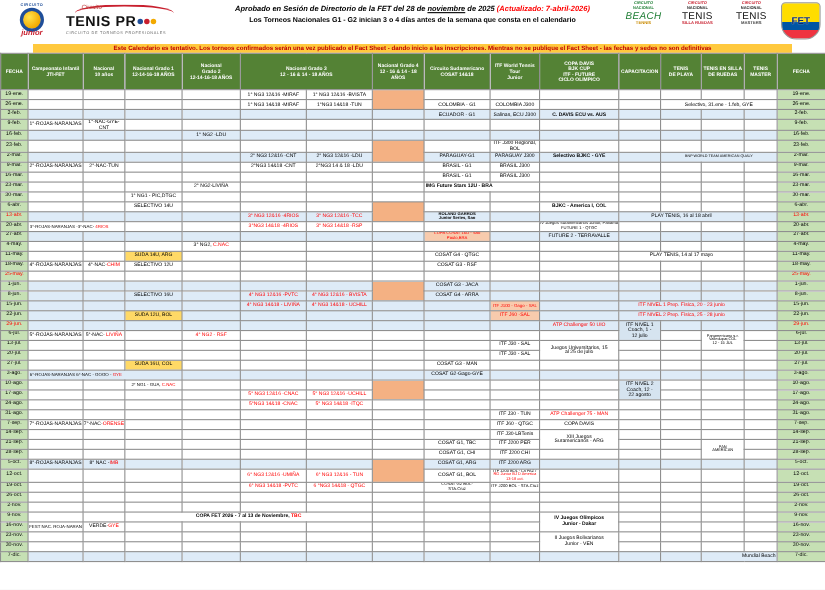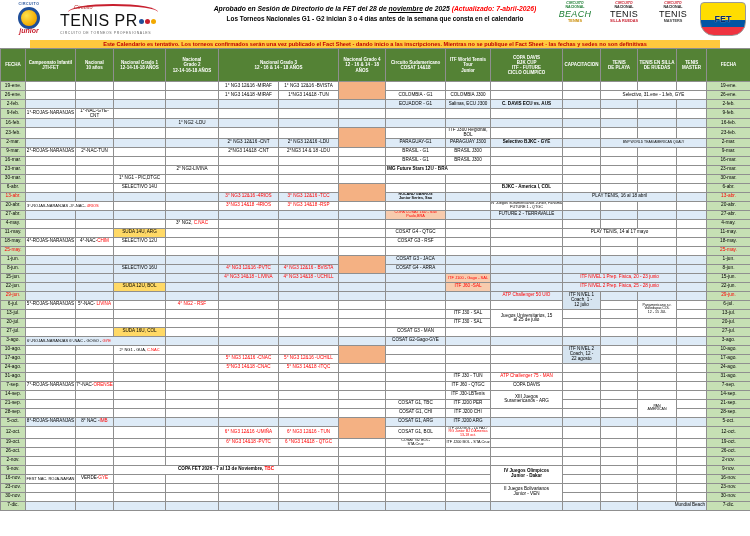--- a/index.html
+++ b/index.html
@@ -19,40 +19,40 @@
   
   .logo-junior { position:absolute; left:5px; top:2px; width:48px; text-align:center; }
   .lj-top { font-size:3.5px; color:#1f4e99; font-weight:bold; letter-spacing:0.5px; }
   .lj-ball { width:22px; height:22px; margin:1px auto 0; border-radius:50%;
              background:radial-gradient(circle at 35% 35%, #ffe34d, #f2a900 70%);
              border:3px solid #1f4e99; }
   .lj-label { font-size:7px; font-weight:bold; font-style:italic; color:#c81f2e; margin-top:-2px; }
   .logo-tenispro { position:absolute; left:60px; top:4px; width:118px; }
   .tp-swoosh { width:90px; height:8px; border-top:2px solid #c81f2e; border-radius:50%/100% 100% 0 0; margin-left:8px; }
   .tp-script { position:absolute; top:0; left:14px; font-size:5.5px; font-style:italic; color:#b33; }
-  .tp-title { font-size:16px; font-weight:400; color:#111; letter-spacing:0.5px; display:flex; align-items:center; }
+  .tp-title { font-size:13px; font-weight:700; color:#111; letter-spacing:0.5px; display:flex; align-items:center; }
   .tp-dots { display:inline-flex; gap:1px; margin-left:1px; }
   .tp-dots i { width:5px; height:5px; border-radius:50%; display:inline-block; }
   .tp-tag { font-size:3.5px; color:#666; letter-spacing:0.6px; margin-top:1px; }
 
   
   .logos-right { position:absolute; right:4px; top:2px; display:flex; gap:5px; align-items:flex-start; }
   .badge { width:44px; text-align:center; line-height:1.05; }
   .badge .b1 { font-size:3.6px; font-weight:bold; font-style:italic; }
   .badge .b2 { font-size:3.6px; font-weight:bold; }
   .badge .bmain { font-size:9px; font-weight:400; letter-spacing:0.3px; }
   .badge .bsub { font-size:3.8px; font-weight:900; }
   .badge-beach .b1, .badge-beach .b2 { color:#1e7e34; }
   .badge-beach .bmain { color:#1e7e34; font-style:italic; }
   .badge-beach .bsub { color:#c98a00; }
   .badge-silla .b1 { color:#c81f2e; } .badge-silla .b2 { color:#222; }
   .badge-silla .bmain { color:#111; } .badge-silla .bsub { color:#c81f2e; }
   .badge-masters .b1 { color:#c81f2e; } .badge-masters .b2 { color:#222; }
   .badge-masters .bmain { color:#111; } .badge-masters .bsub { color:#444; }
-  .badge-fet { width:46px; height:34px; border-radius:4px 4px 14px 14px; border:1px solid #999;
+  .badge-fet { width:36px; height:34px; border-radius:4px 4px 14px 14px; border:1px solid #999;
                background:linear-gradient(180deg,#FFDD00 0 52%, #0055A4 52% 76%, #EF3340 76% 100%);
                display:flex; align-items:center; justify-content:center; }
   .badge-fet .bmain { font-size:9px; font-weight:900; color:#0a2a6b; text-shadow:0 0 1px #fff; }
 
   
   .banner { position:absolute; top:40px; left:30px; width:690px; height:8px;
             background:#FFC93E; color:#C00000; font-size:5.6px; font-weight:bold;
             text-align:center; line-height:8px; overflow:hidden; }
 
   

